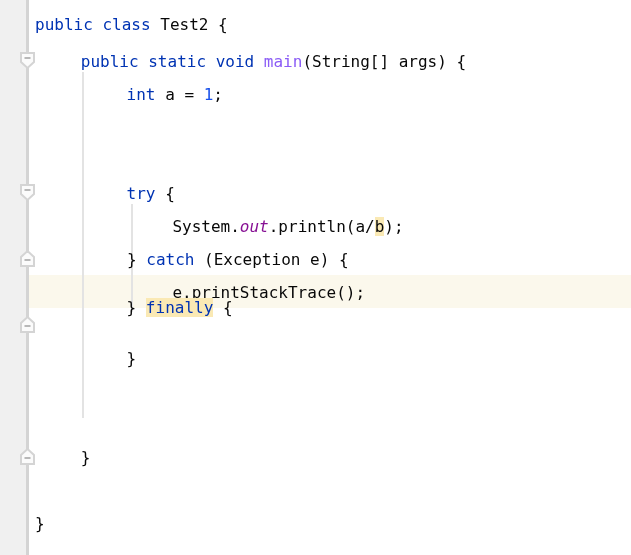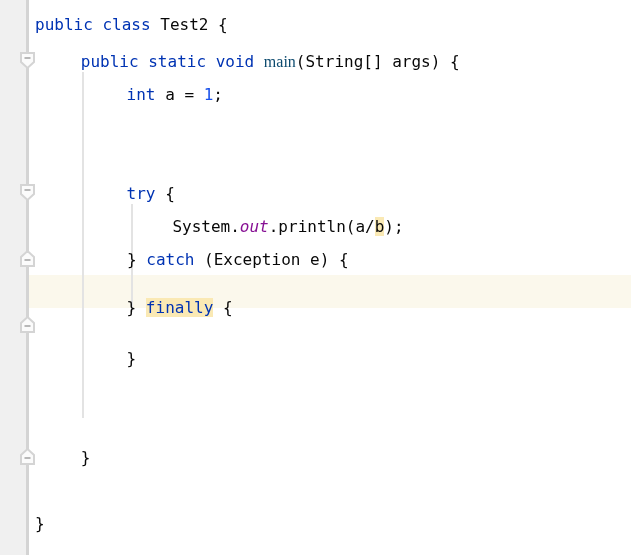--- a/index.html
+++ b/index.html
@@ -91,21 +91,21 @@
     font-family: "DejaVu Sans Mono", "Liberation Mono", monospace;
     font-size: 16px;
     letter-spacing: 0px;
     color: #080808;
   }
 
   
   .kw       { color: #0033b3; }
   .plain    { color: #080808; }
   .num      { color: #1750eb; }
-  .method   { color: #0c4a6e; font-family: Liberation Serif, serif; }
+  .method   { color: #8b5cf6; }
   .field-st { color: #871094; font-style: italic; }
   .hl       { background: #fae9b4; }
 </style>
 </head>
 <body>
 
 <div id="editor">
 
   <div class="current-line" style="top: 275px; height: 33px; background: rgb(251, 248, 236);"></div>
 
@@ -158,20 +158,21 @@
     </div>
 
   <div class="code-layer" id="code-layer">
       <div class="code-line" style="top: 8px; left: 35px;"><span class="kw">public</span><span class="plain"> </span><span class="kw">class</span><span class="plain"> </span><span class="plain">Test2</span><span class="plain"> {</span></div>
       <div class="code-line" style="top: 45px; left: 80.8px;"><span class="kw">public</span><span class="plain"> </span><span class="kw">static</span><span class="plain"> </span><span class="kw">void</span><span class="plain"> </span><span class="method">main</span><span class="plain">(String[] args) {</span></div>
       <div class="code-line" style="top: 78px; left: 126.6px;"><span class="kw">int</span><span class="plain"> a = </span><span class="num">1</span><span class="plain">;</span></div>
       <div class="code-line" style="top: 144px; left: 126.6px;"></div>
       <div class="code-line" style="top: 177px; left: 126.6px;"><span class="kw">try</span><span class="plain"> {</span></div>
       <div class="code-line" style="top: 210px; left: 172.4px;"><span class="plain">System.</span><span class="field-st">out</span><span class="plain">.println(a/</span><span class="plain hl">b</span><span class="plain">);</span></div>
       <div class="code-line" style="top: 243px; left: 127px;"><span class="plain">} </span><span class="kw">catch</span><span class="plain"> (Exception e) {</span></div>
+      <div class="code-line" style="top: 276px; left: 172.4px;"><span class="plain">e.printStackTrace();</span></div>
       <div class="code-line" style="top: 291px; left: 126.6px;"><span class="plain">} </span><span class="kw hl">finally</span><span class="plain"> {</span></div>
       <div class="code-line" style="top: 342px; left: 126.6px;"><span class="plain">}</span></div>
       <div class="code-line" style="top: 375px; left: 126.6px;"></div>
       <div class="code-line" style="top: 408px; left: 126.6px;"></div>
       <div class="code-line" style="top: 441px; left: 80.8px;"><span class="plain">}</span></div>
       <div class="code-line" style="top: 474px; left: 35px;"></div>
       <div class="code-line" style="top: 507px; left: 35px;"><span class="plain">}</span></div>
     </div>
 
 </div>

